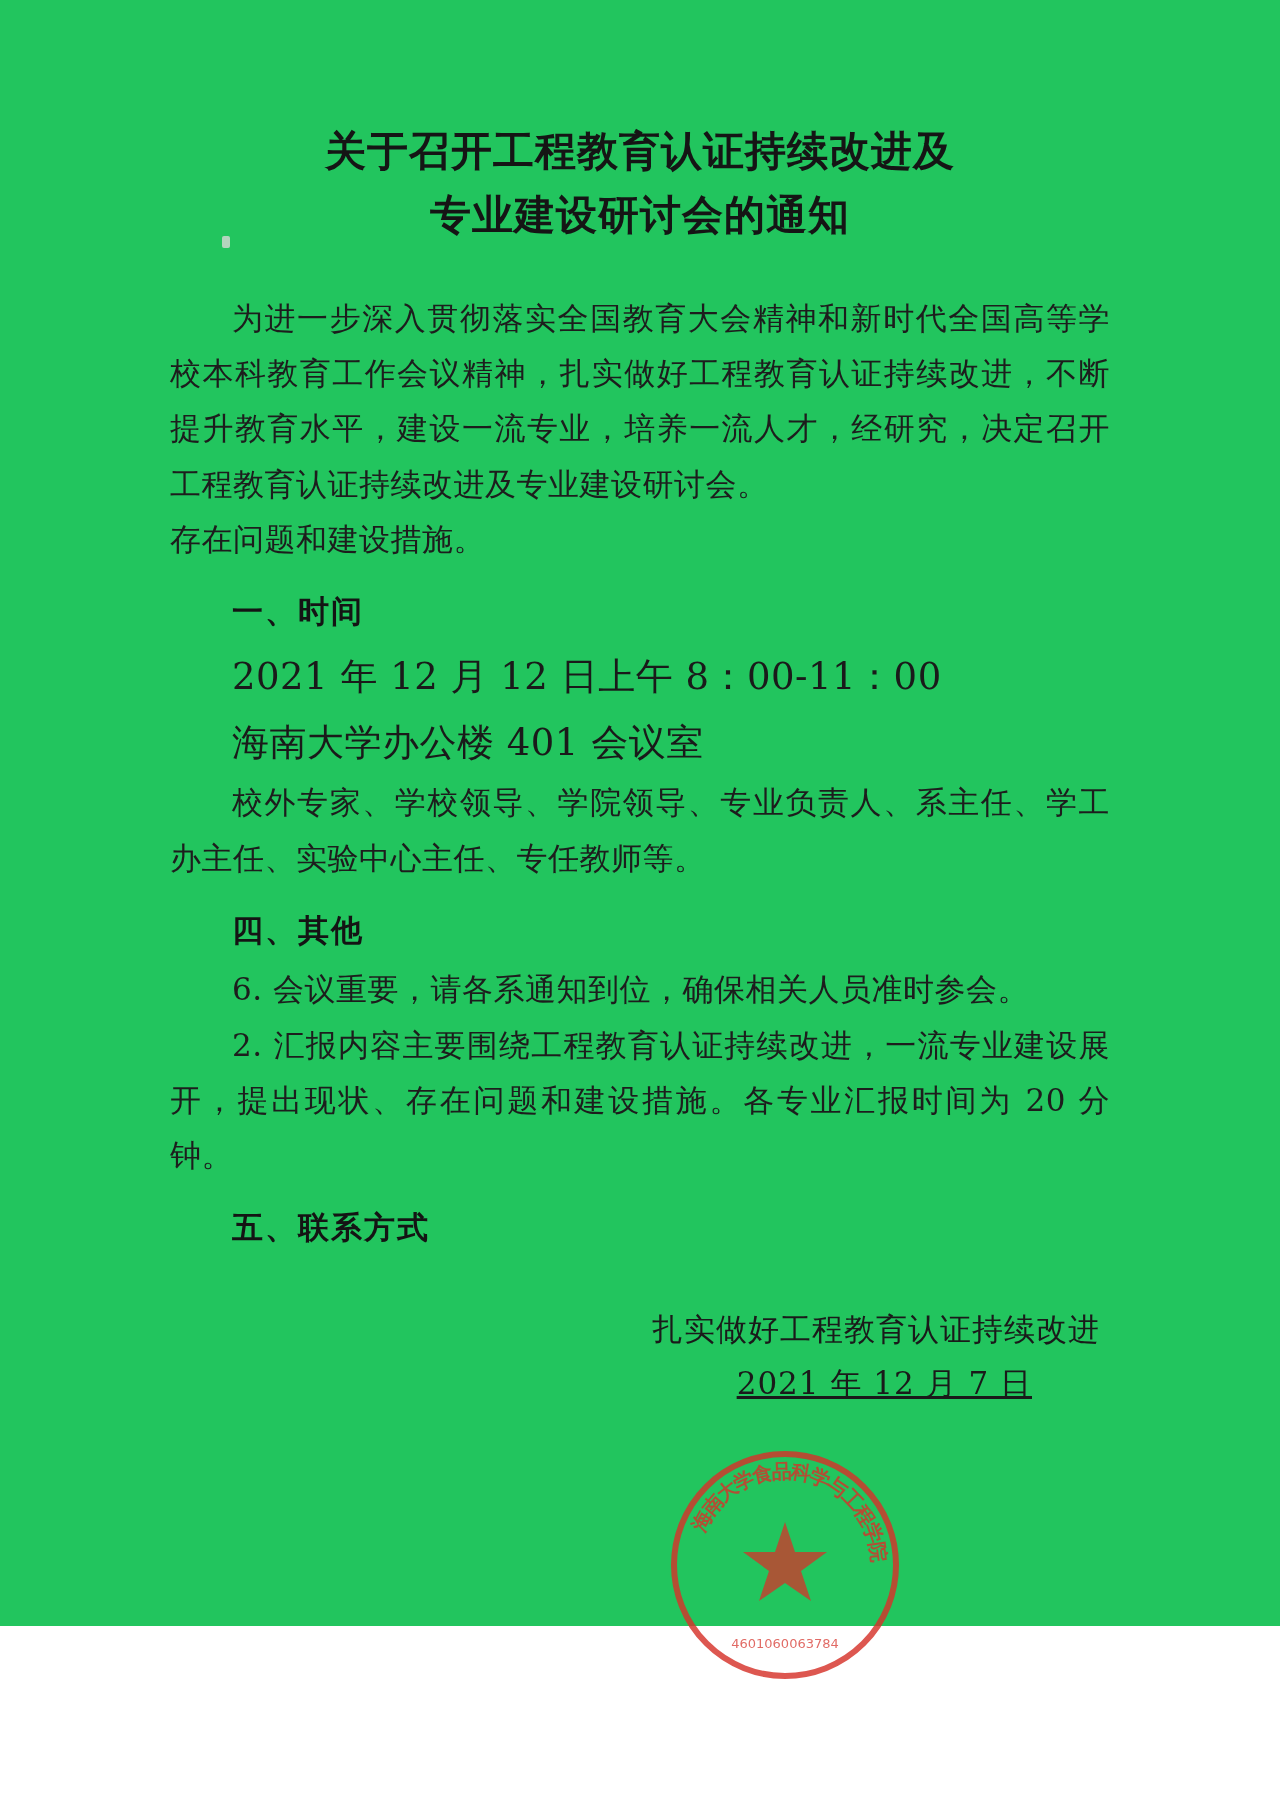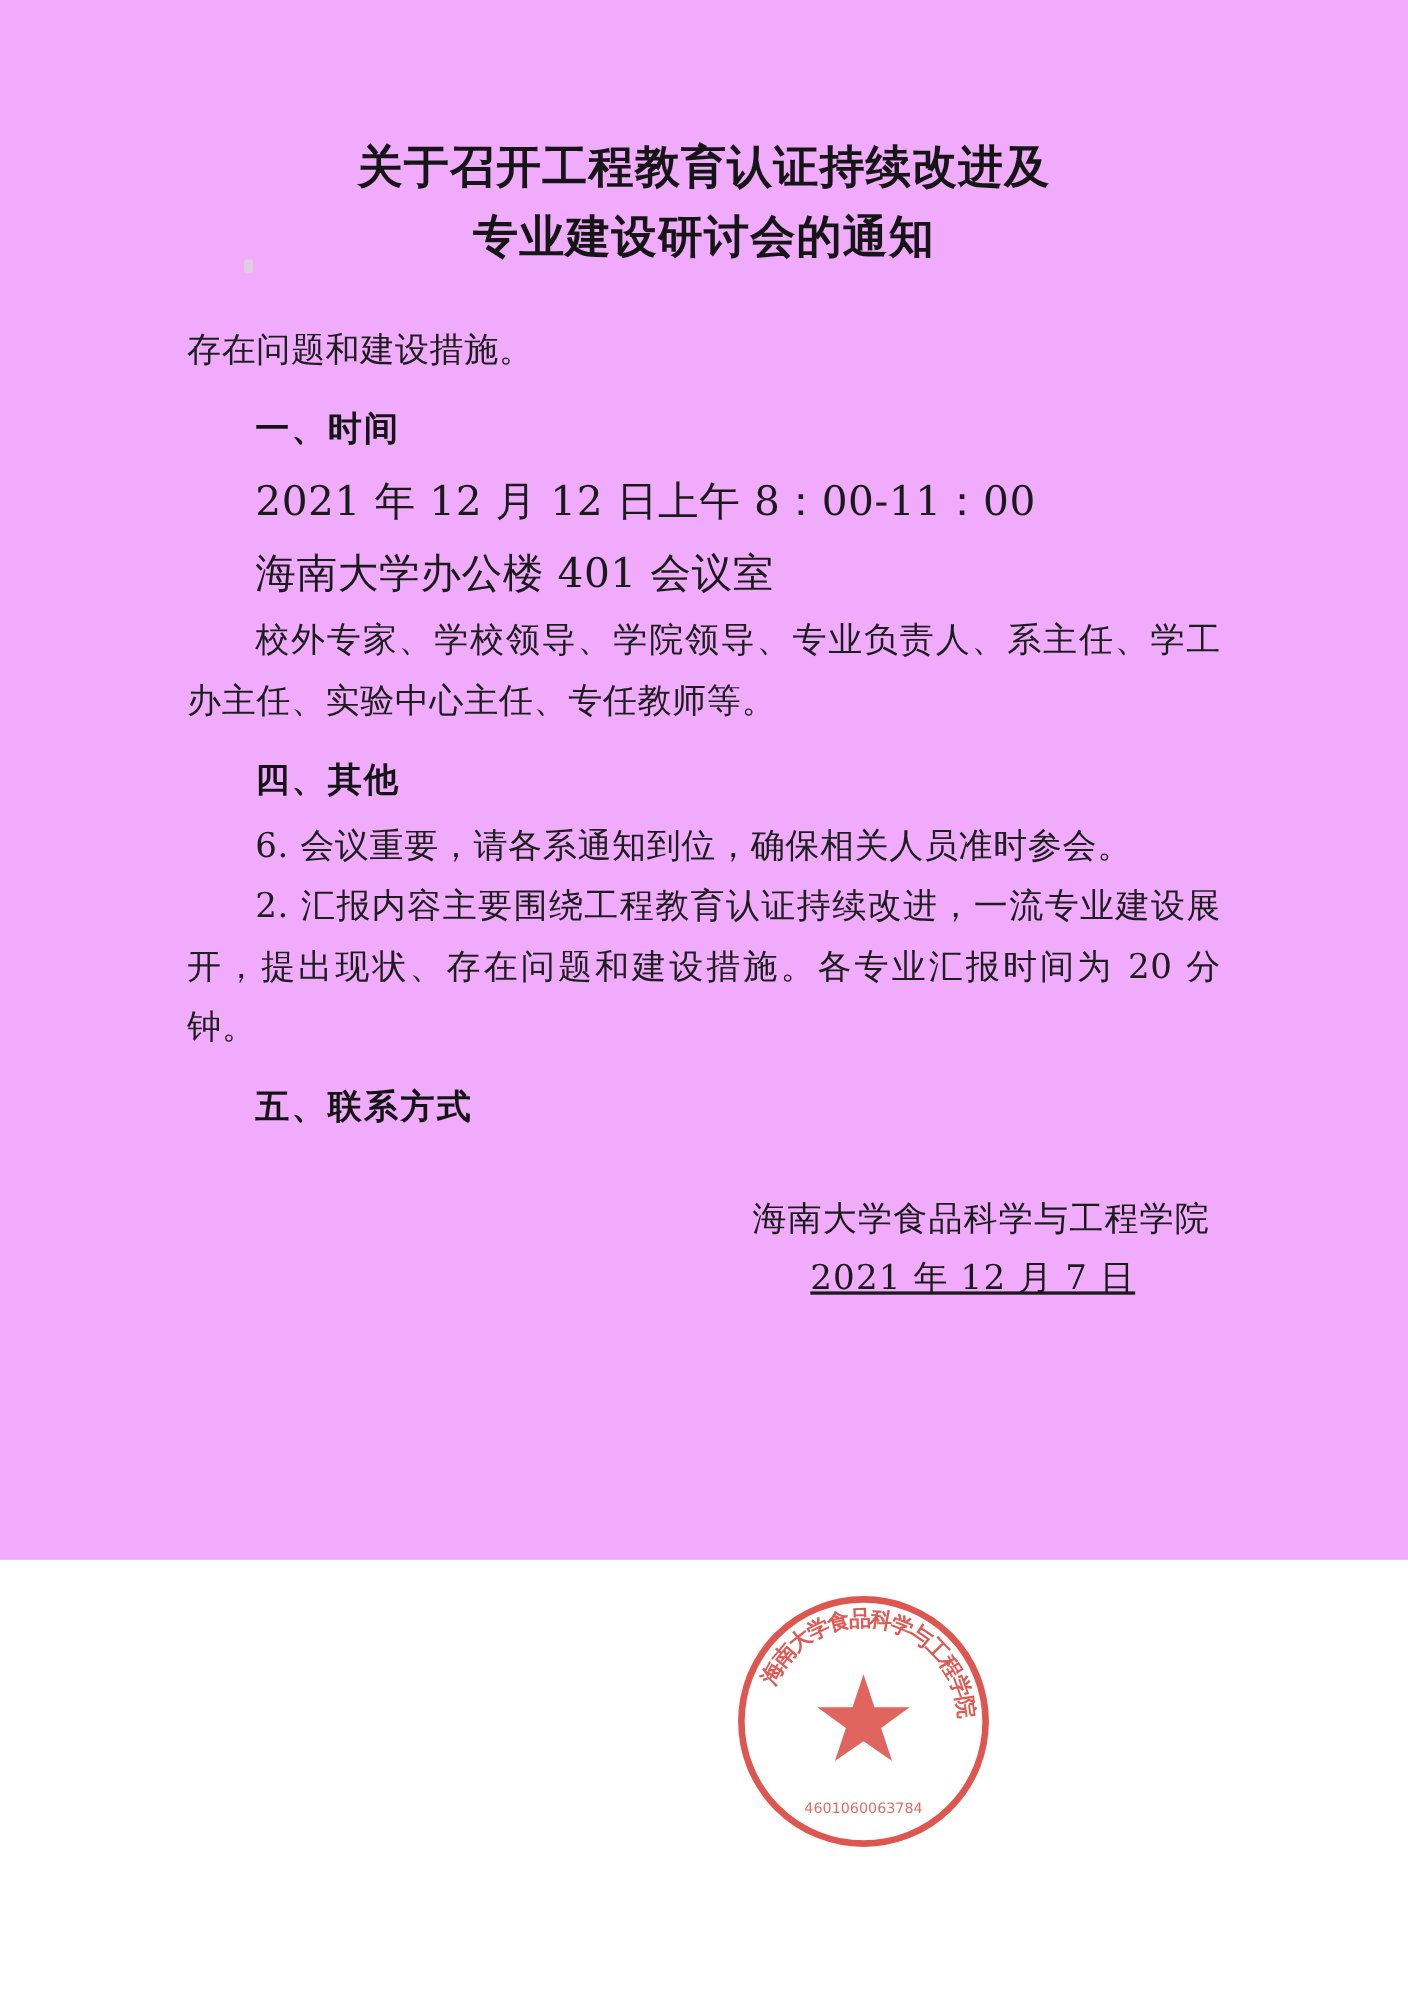--- a/index.html
+++ b/index.html
@@ -12,22 +12,22 @@
     height: 1810px;
     position: relative;
     font-family: "DejaVu Serif", "Liberation Serif", serif;
     color: #1a1a1a;
     overflow: hidden;
   }
   .page {
     position: absolute;
     top: 0; left: 0;
     width: 1280px;
-    height: 1418px;
-    background: #f0abfc;
+    height: 1626px;
+    background: #22c55e;
   }
   .doc {
     position: absolute;
     left: 170px;
     top: 120px;
     width: 940px;
   }
   .title {
     text-align: center;
     font-family: "DejaVu Serif", "Liberation Serif", serif;
@@ -114,20 +114,21 @@
   <div class="faint-mark"></div>
 
   <div class="doc">
 
     <div class="title">
       <span class="line">关于召开工程教育认证持续改进及</span>
       <span class="line">专业建设研讨会的通知</span>
     </div>
 
     <div class="body-block">
+      <p class="para indent2">为进一步深入贯彻落实全国教育大会精神和新时代全国高等学校本科教育工作会议精神，扎实做好工程教育认证持续改进，不断提升教育水平，建设一流专业，培养一流人才，经研究，决定召开工程教育认证持续改进及专业建设研讨会。</p>
       <p class="para">存在问题和建设措施。</p>
     </div>
 
     <div>
       <h2 class="section">一、时间</h2>
       <p class="item">2021 年 12 月 12 日上午 8：00-11：00</p>
     </div>
 
     <div>
       <p class="item">海南大学办公楼 401 会议室</p>
@@ -141,21 +142,21 @@
       <h2 class="section">四、其他</h2>
       <p class="para indent2">6. 会议重要，请各系通知到位，确保相关人员准时参会。</p>
       <p class="para indent2">2. 汇报内容主要围绕工程教育认证持续改进，一流专业建设展开，提出现状、存在问题和建设措施。各专业汇报时间为 20 分钟。</p>
     </div>
 
     <div>
       <h2 class="section">五、联系方式</h2>
     </div>
 
     <div class="signature">
-      <div>海南大学食品科学与工程学院</div>
+      <div>扎实做好工程教育认证持续改进</div>
       <div class="sig-date">2021 年 12 月 7 日</div>
     </div>
 
   </div>
 
   <div class="seal">
     <svg width="250" height="250" viewBox="0 0 250 250" xmlns="http://www.w3.org/2000/svg">
       <g opacity="0.82" fill="none" stroke="#d6322a" stroke-width="6">
         <circle cx="125" cy="125" r="111"></circle>
       </g>

